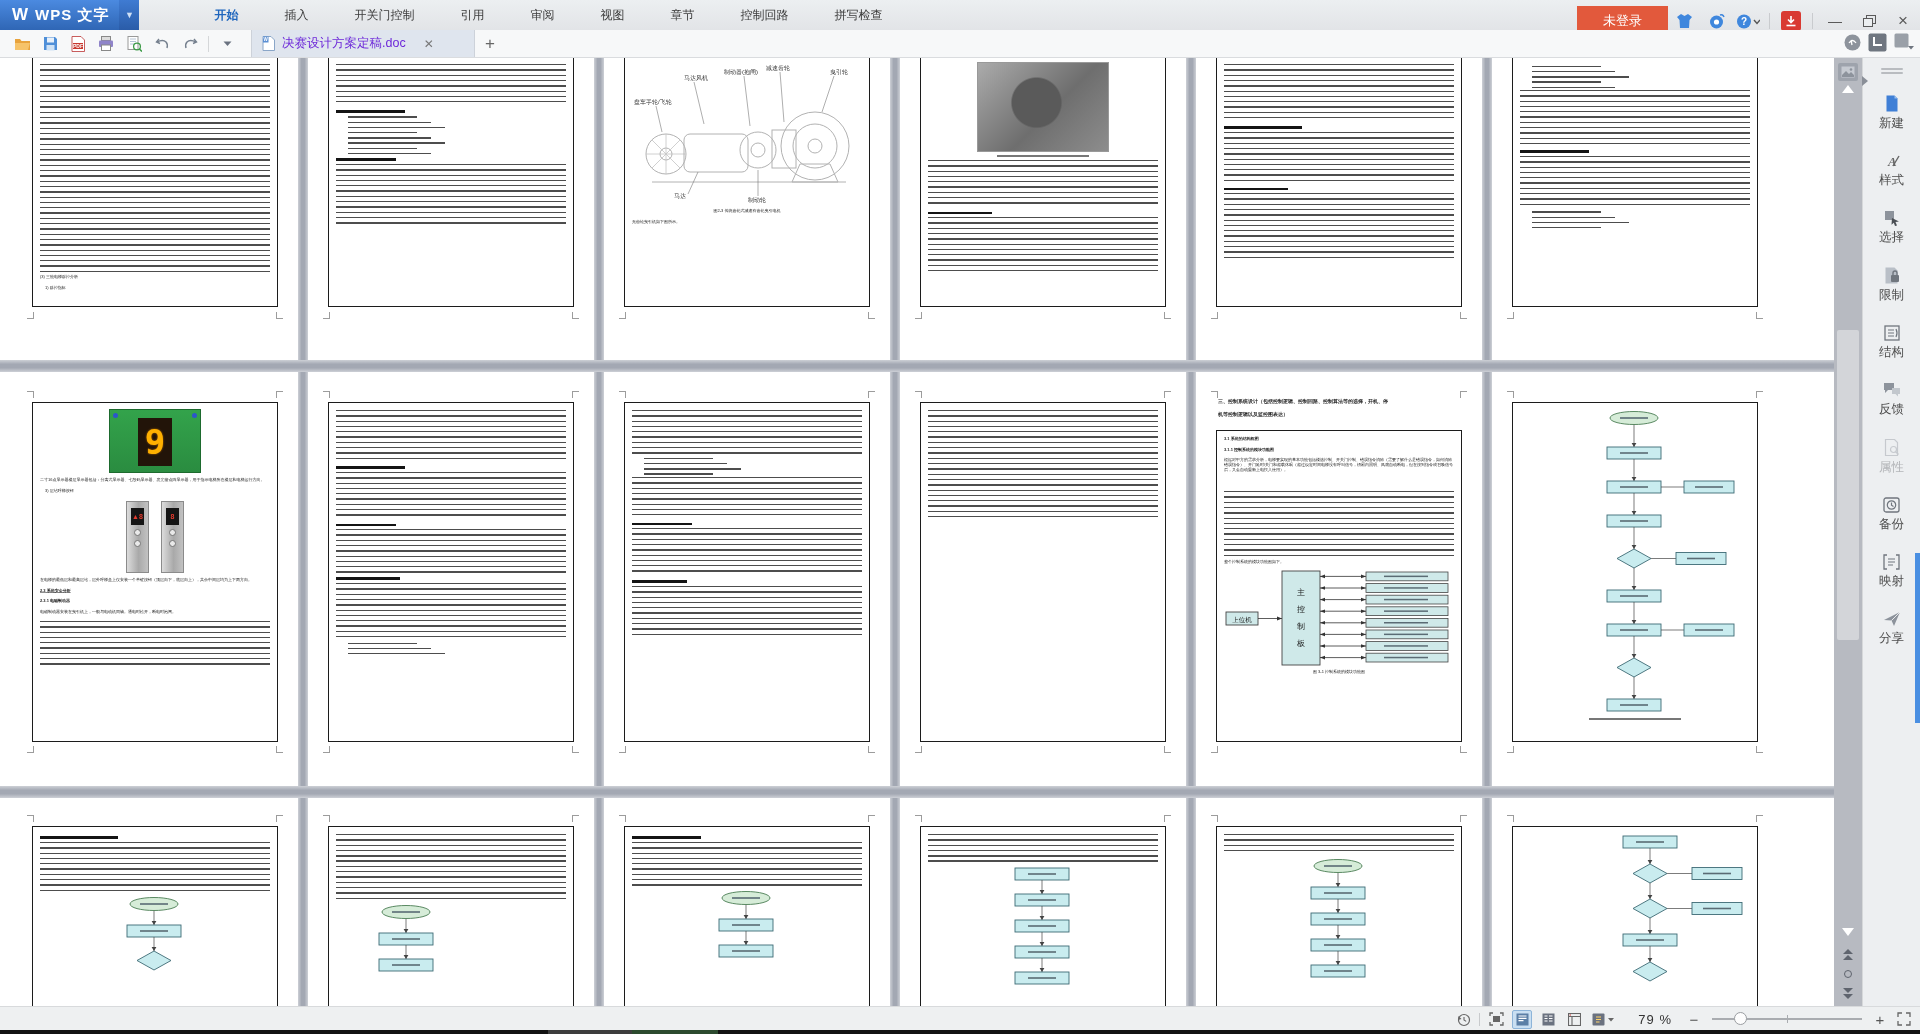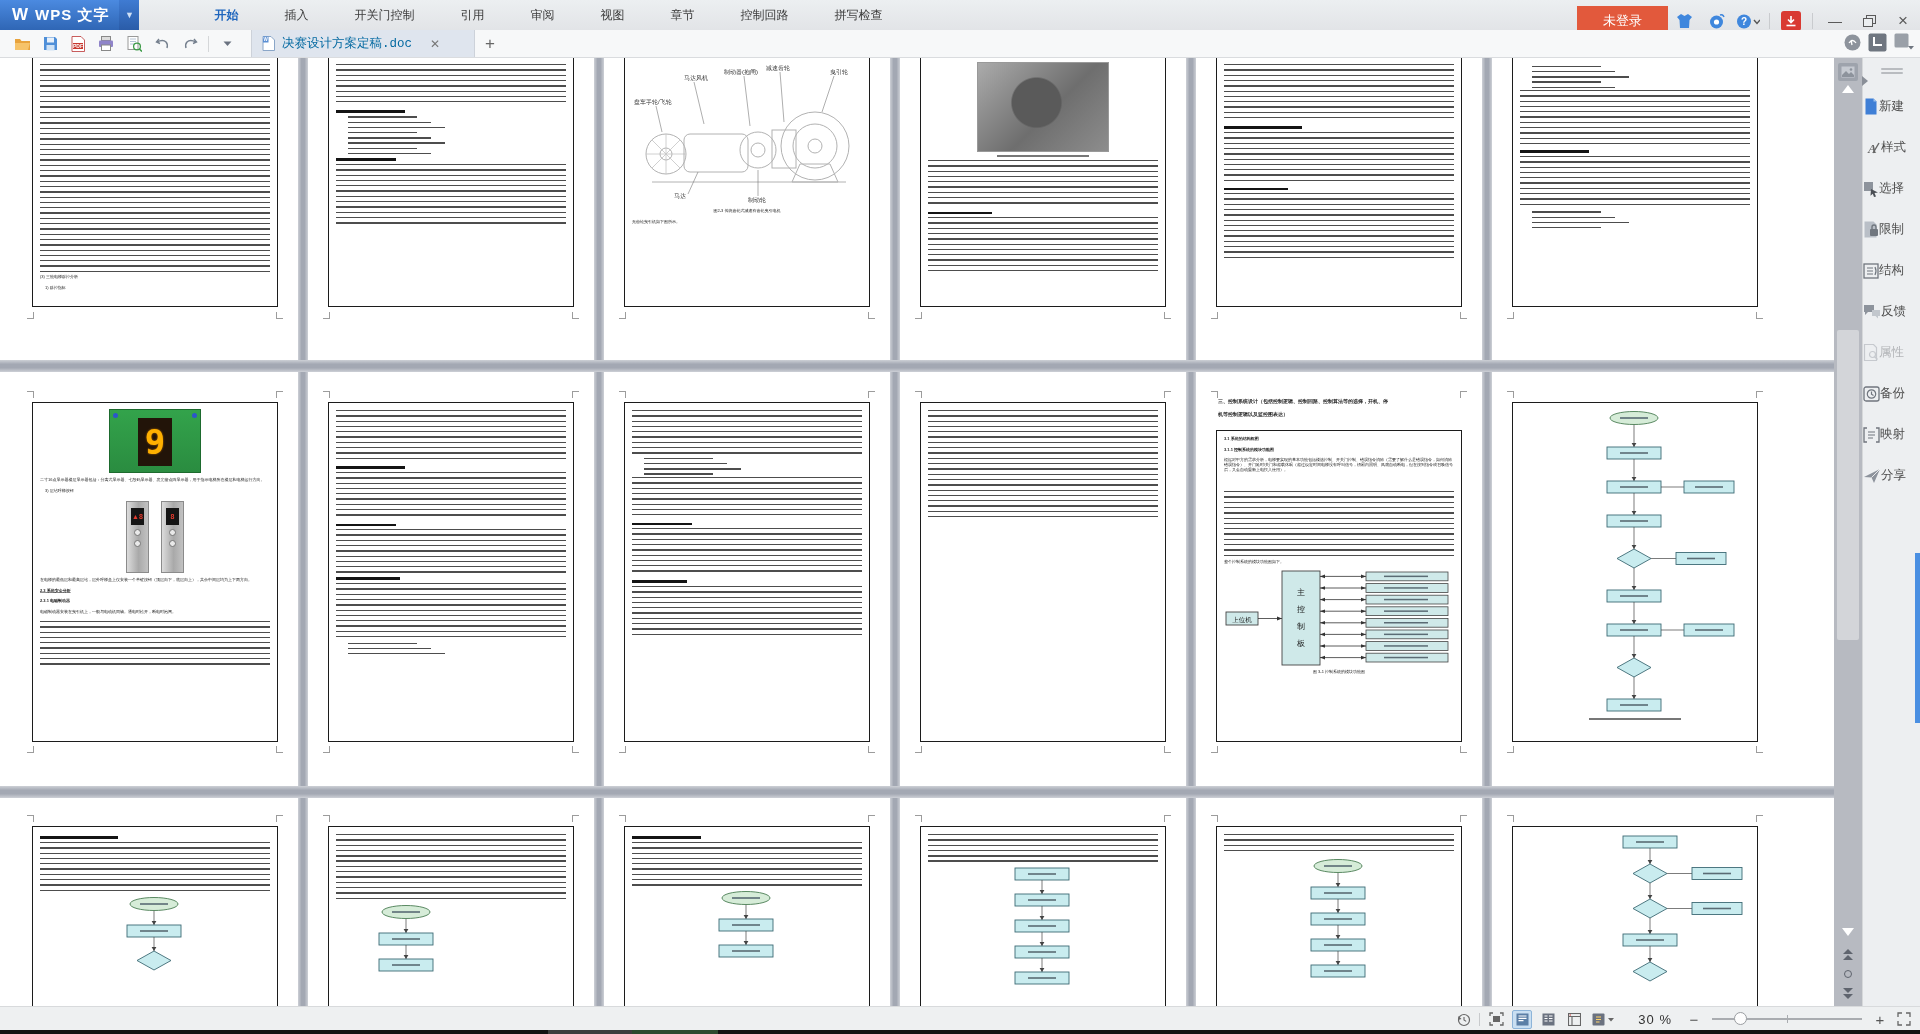--- a/index.html
+++ b/index.html
@@ -18,21 +18,21 @@
   .tb-ic{width:26px;height:22px;display:flex;align-items:center;justify-content:center;margin:0 3px;}
   .tb-sep{width:1px;height:16px;background:#c9cbce;margin:0 5px;}
   .dl-ic{width:20px;height:20px;background:#d93a32;border-radius:3px;display:flex;align-items:center;justify-content:center;}
   .winbtn{width:34px;height:30px;display:flex;align-items:center;justify-content:center;color:#5a5a5a;font-size:14px;}
   
   .qrow{height:28px;background:#f7f8f9;border-bottom:1px solid #dadcdf;display:flex;align-items:stretch;position:relative;}
   .qicons{display:flex;align-items:center;padding-left:8px;}
   .qic{width:24px;height:22px;display:flex;align-items:center;justify-content:center;margin:0 2px;}
   .qsep{width:1px;height:16px;background:#d5d7d9;margin:0 4px;}
   .doc-tab{margin-left:10px;background:#dfe5ee;display:flex;align-items:center;padding:0 10px;min-width:224px;border-left:1px solid #cdd2da;border-right:1px solid #cdd2da;}
-  .doc-tab .ttl{font-size:12.5px;color:#0369a1;margin:0 18px 0 7px;font-family:Liberation Mono, monospace;}
+  .doc-tab .ttl{font-size:12.5px;color:#6d28d9;margin:0 18px 0 7px;}
   .doc-tab .x{color:#777;font-size:12px;}
   .newtab{width:30px;display:flex;align-items:center;justify-content:center;color:#666;font-size:17px;}
   .qrow-right{position:absolute;right:4px;top:3px;display:flex;align-items:center;gap:7px;}
   
   .main{display:flex;height:948px;background:#fff;}
   .canvas{width:1834px;position:relative;background:#fff;overflow:hidden;}
   .prow{display:flex;padding-left:12px;}
   .hdivider{height:12px;background:linear-gradient(#cdd0d6,#a3a8b3 35%,#a3a8b3 65%,#cdd0d6);}
   .vdiv{width:10px;align-self:stretch;background:linear-gradient(90deg,#cdd0d6,#a3a8b3 35%,#a3a8b3 65%,#cdd0d6);flex:none;}
   .page{width:286px;background:#fff;position:relative;overflow:hidden;flex:none;}
@@ -71,21 +71,21 @@
   .st-thumb{position:absolute;left:3px;width:22px;top:272px;height:310px;background:#d3d5d9;border-radius:2px;}
   .st-pgbtn{position:absolute;left:5px;width:18px;height:14px;display:flex;flex-direction:column;align-items:center;justify-content:center;}
   .tri{width:0;height:0;border-left:5px solid transparent;border-right:5px solid transparent;}
   .tri.up{border-bottom:5px solid #5f646e;margin-bottom:1px;}
   .tri.dn{border-top:5px solid #5f646e;margin-top:1px;}
   .st-dot{position:absolute;left:10px;width:8px;height:8px;border-radius:50%;border:1.5px solid #5f646e;}
   
   .sidebar{width:58px;background:#edeff1;border-left:1px solid #d6d8da;position:relative;flex:none;}
   .sb-handle{width:22px;height:2px;background:#b9bcc0;margin:10px auto 2px;border-radius:1px;}
   .sb-handle.h2{margin-top:2px;}
-  .sb-item{display:flex;flex-direction:row;align-items:flex-end;margin-top:21px;}
+  .sb-item{display:flex;flex-direction:column;align-items:center;margin-top:21px;}
   .sb-item .lbl{font-size:12.5px;color:#4d4d4d;margin-top:3px;}
   .sb-item.disabled .lbl{color:#b3b5b8;}
   .sb-item.disabled svg{opacity:.4;}
   .sb-bluebar{position:absolute;right:0;top:495px;width:5px;height:170px;background:#4a8fe2;}
   .sb-collapse{position:absolute;left:-1px;top:18px;width:0;height:0;border-top:5px solid transparent;border-bottom:5px solid transparent;border-left:6px solid #8a8f98;}
   
   .statusbar{height:24px;background:#eef0f1;border-top:1px solid #d8dadc;display:flex;align-items:center;font-size:12.5px;color:#333;position:relative;}
   .sb-left{display:flex;align-items:center;padding-left:9px;gap:14px;}
   .ssep{width:1px;height:13px;background:#c8cacc;}
   .greensq{width:9px;height:9px;background:#4faf50;display:inline-block;margin-right:4px;}
@@ -890,21 +890,21 @@
           <circle cx="2.2" cy="2" r="0.7" fill="#c33"></circle>
         </svg>
     </div>
     <div class="vic" style="width:28px;">
       <svg width="24" height="13" viewBox="0 0 24 13">
           <rect x="0.5" y="0.5" width="12" height="12" rx="1" fill="#6b7280"></rect>
           <path d="M4 4 h5 M4 6.5 h5 M4 9 h3.5" stroke="#ffd36b" stroke-width="1.1"></path>
           <path d="M16 5 l3 3.5 3-3.5" fill="#666"></path>
         </svg>
     </div>
-    <span class="zoomtxt">30 %</span>
+    <span class="zoomtxt">79 %</span>
     <span class="zbtn">−</span>
     <div class="ztrack">
       <div class="ztick"></div>
       <div class="zhandle"></div>
     </div>
     <span class="zbtn">+</span>
     <div class="vic">
       <svg width="14" height="14" viewBox="0 0 14 14">
           <path d="M5 1 H1 v4 M9 1 h4 v4 M5 13 H1 V9 M9 13 h4 V9" stroke="#666" stroke-width="1.3" fill="none"></path>
         </svg>

